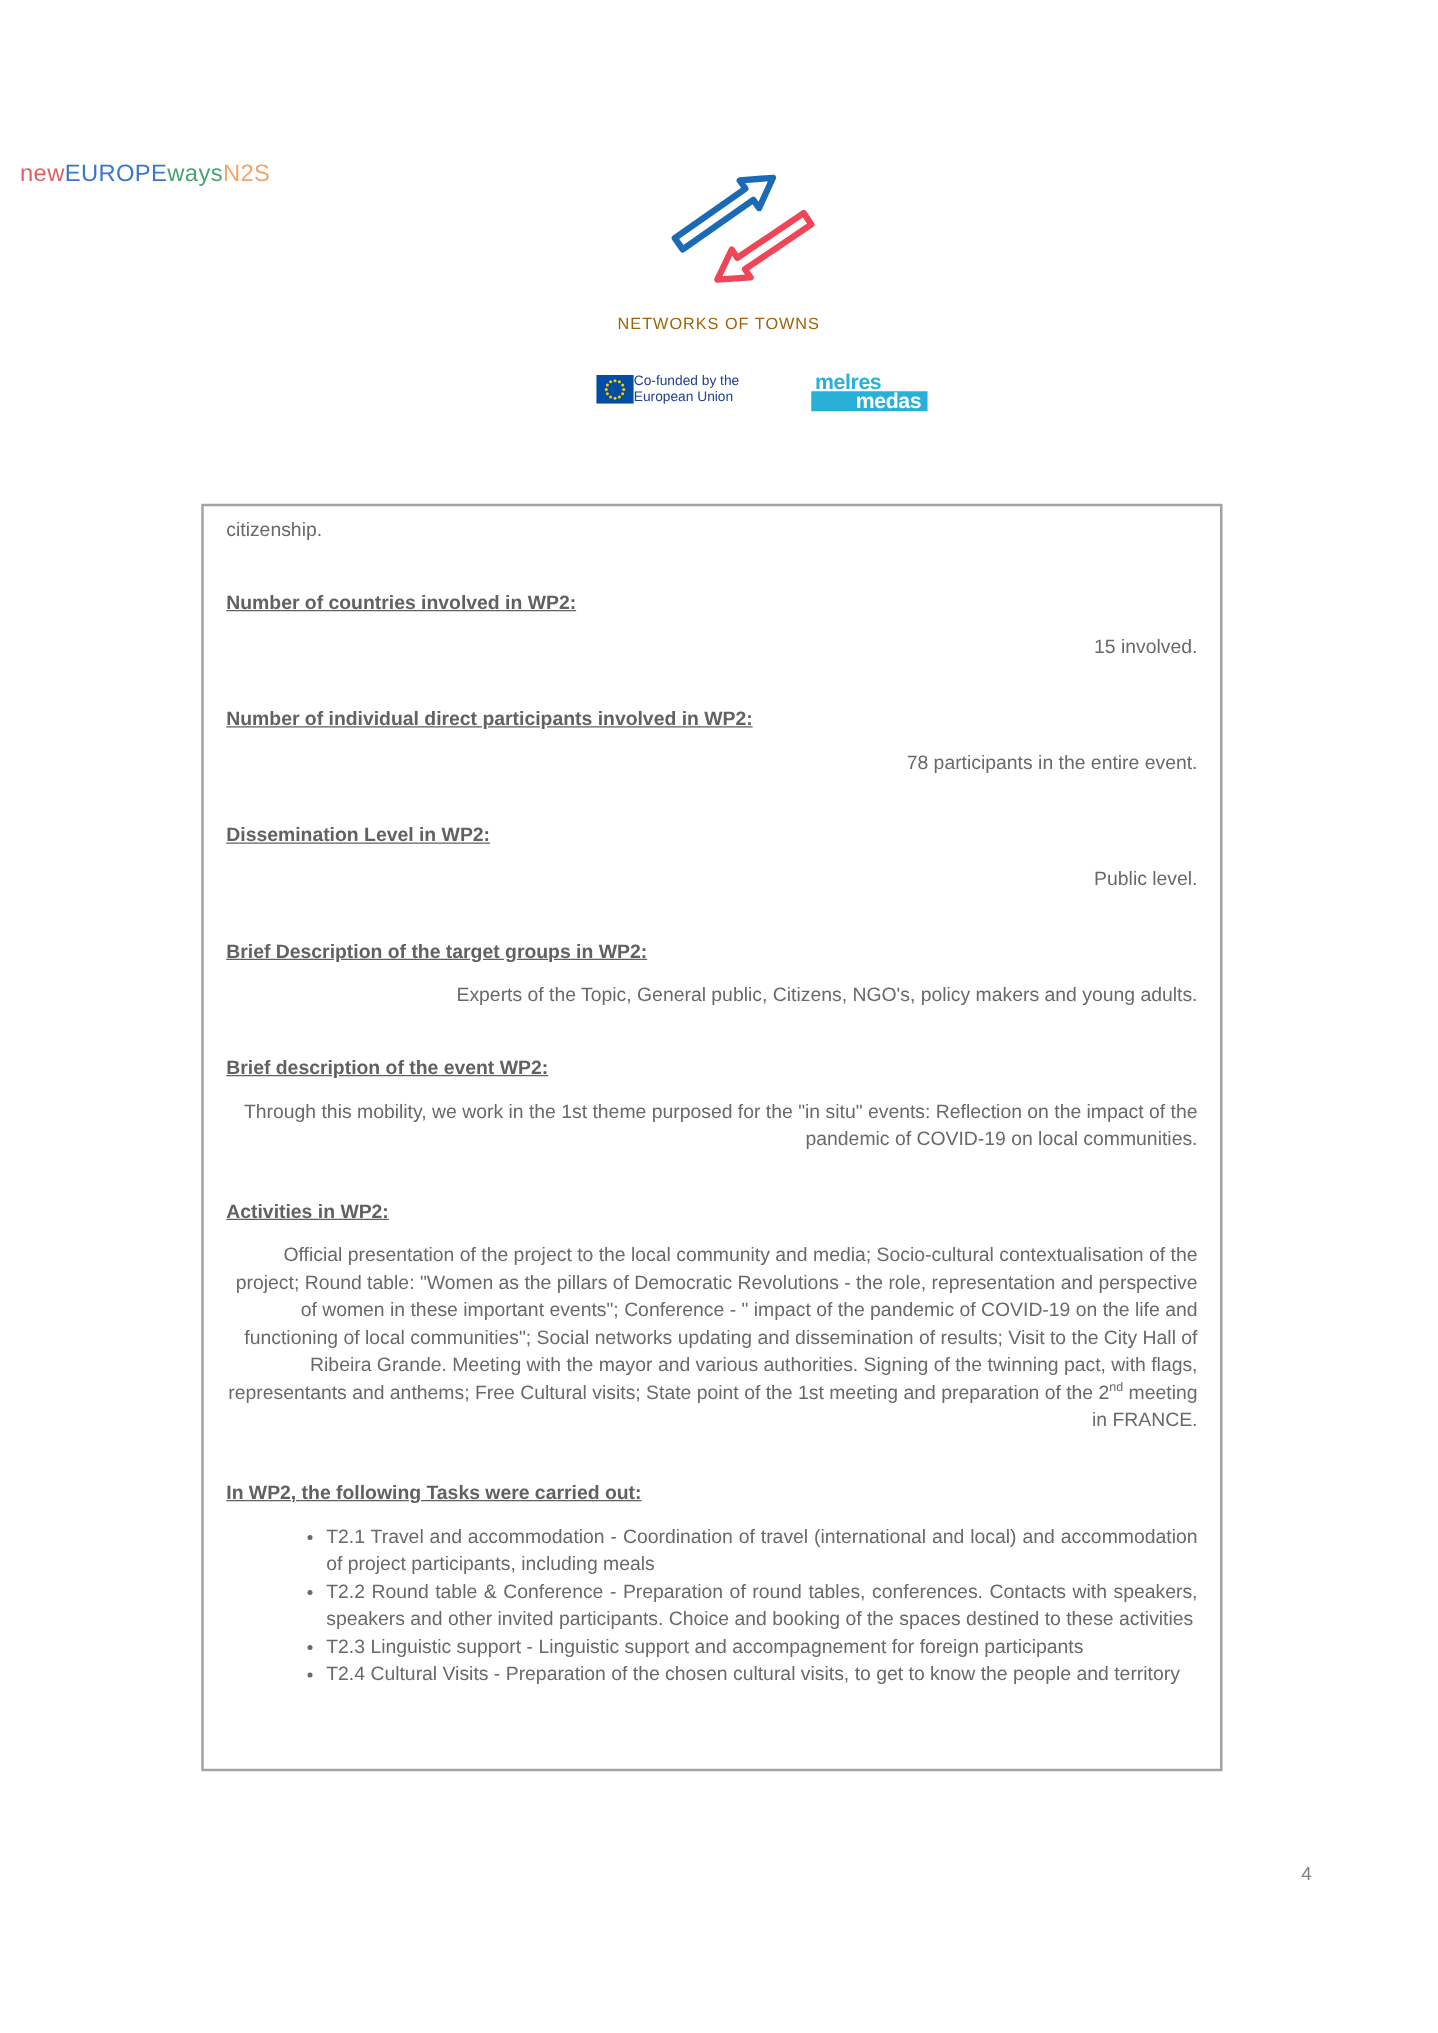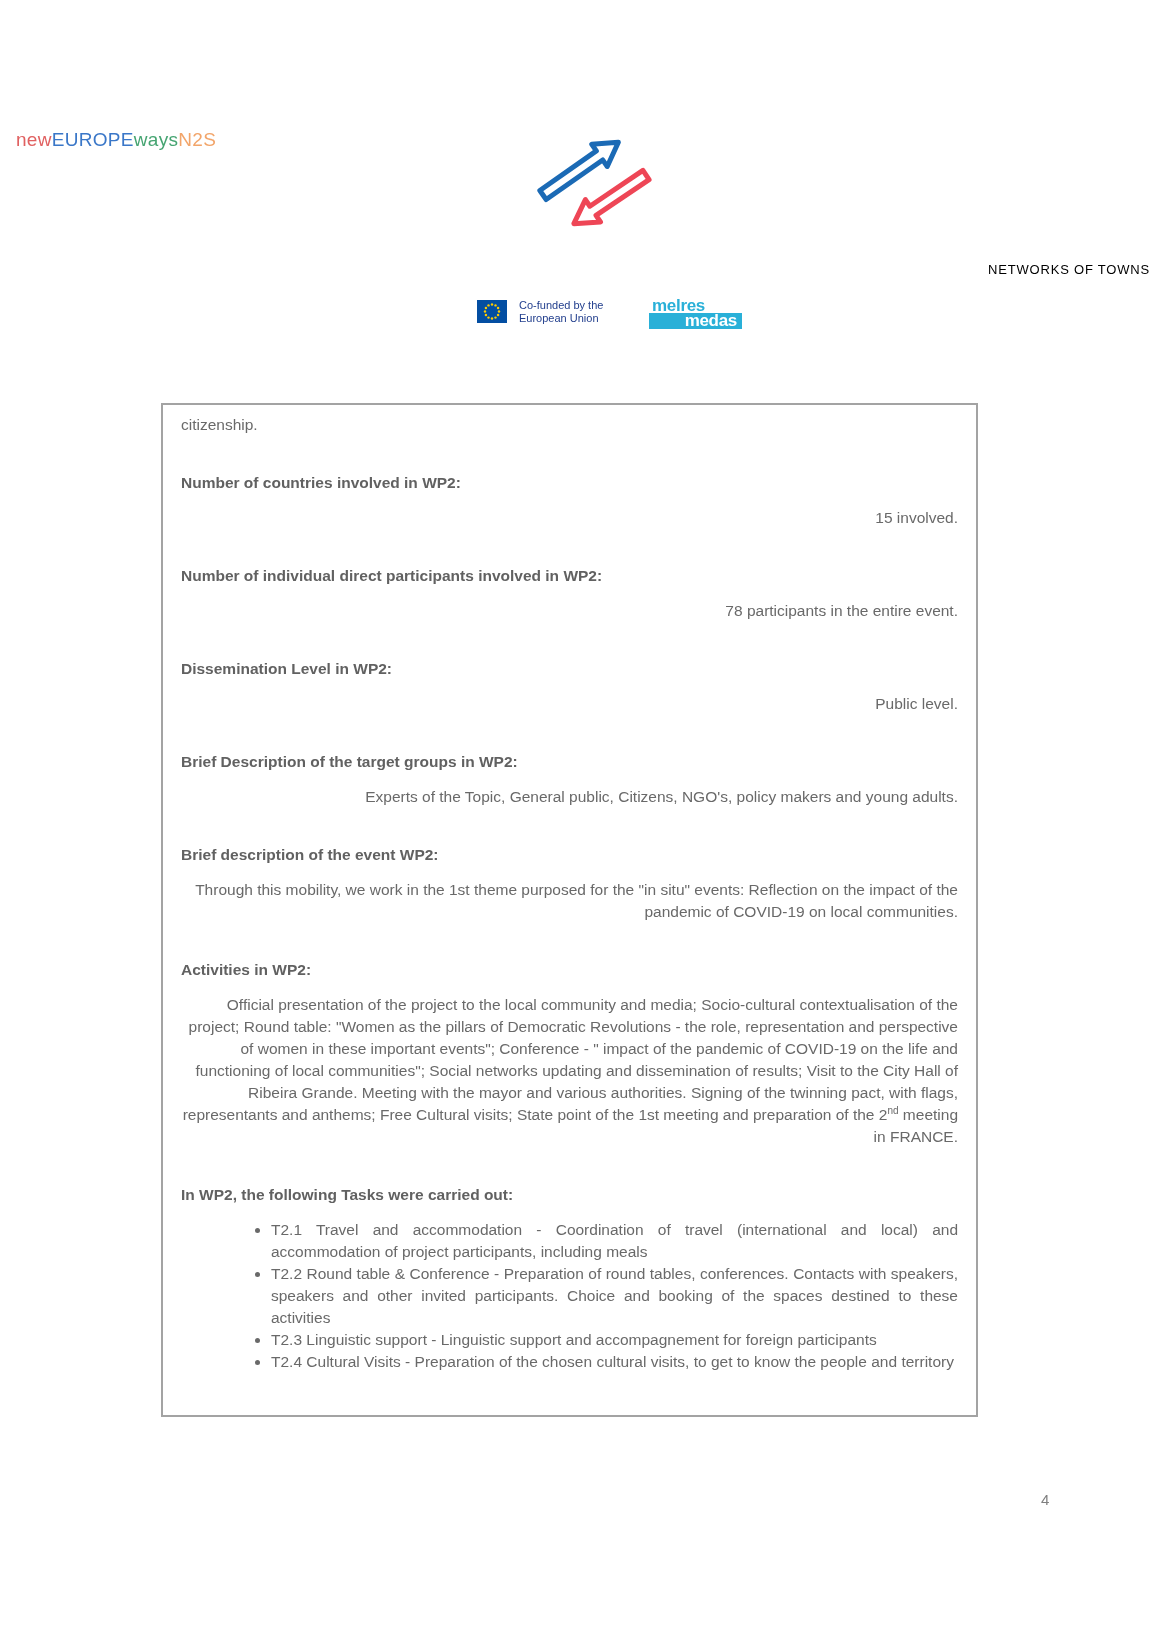--- a/index.html
+++ b/index.html
@@ -15,25 +15,25 @@
   
   .logo-text {
     position: absolute; top: 88px; left: 16px; width: 100%;
     text-align: left; font-size: 19px; letter-spacing: 0.3px;
     font-weight: 400;
     margin-top: 41px;
   }
   .arrows-wrap { position: absolute; left: 533px; top: 133px; width: 126px; height: 106px; }
   .subtitle {
     position: absolute; top: 251px; left: 0; width: 100%;
-    text-align: right; font-size: 13px; color: #000000; letter-spacing: 0.8px; margin-top: 11px;
+    text-align: center; font-size: 13px; color: #a16207; letter-spacing: 0.8px;
   }
   .eu-badge {
     position: absolute; left: 477px; top: 299px;
-    display: flex; align-items: center; gap: 12px;
+    display: flex; align-items: center; gap: 0;
   }
   .eu-text {
     font-size: 11px; line-height: 12.5px; color: #24408e; font-weight: 400;
   }
   .melres {
     position: absolute; left: 649px; top: 299px; width: 93px;
   }
   .melres-top {
     font-weight: 700; font-size: 17px; line-height: 14px;
     padding-left: 3px; letter-spacing: -0.3px;
@@ -51,29 +51,30 @@
     box-sizing: border-box;
     padding: 9px 18px 0 18px;
     color: #696969;
     font-size: 15.5px; line-height: 22px;
   }
   .intro-fragment { margin: 0; }
   .section { margin-top: 36px; }
   .section h3 {
     margin: 0 0 13px 0;
     font-size: 15.5px; font-weight: 700;
+    text-decoration: underline;
     color: #616161;
   }
   .section p { margin: 0; text-align: right; }
   .justify { text-align: justify; }
   .section ul {
     margin: 0; padding-left: 80px;
     list-style: disc;
   }
-  .section li { text-align: justify; margin-left: 10px; }
+  .section li { text-align: justify; }
   sup { font-size: 10px; line-height: 0; }
 
   .page-number {
     position: absolute; left: 1041px; top: 1491px;
     font-size: 15px; color: #7f7f7f;
   }
 </style>
 </head>
 <body>
 

